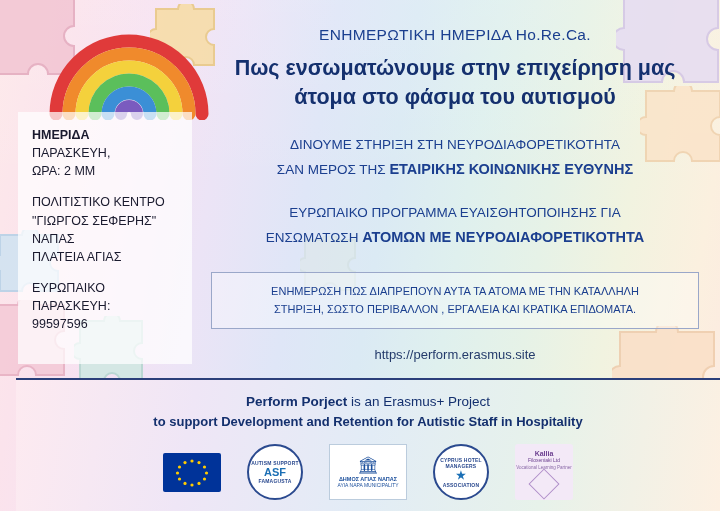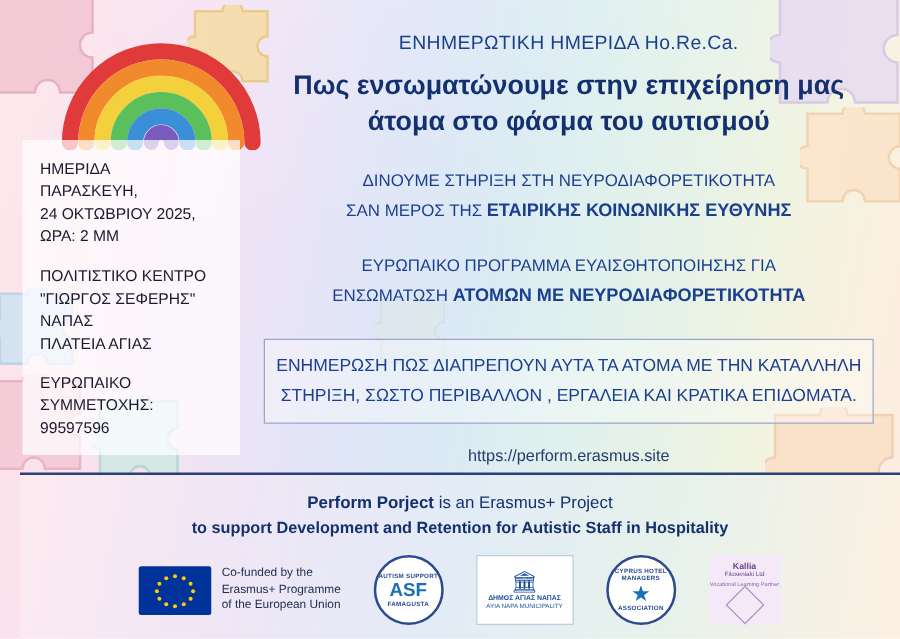--- a/index.html
+++ b/index.html
@@ -39,21 +39,21 @@
   }
   .rainbow svg { display:block; }
 
   
   .info-panel {
     position:absolute; left:18px; top:112px; width:174px; height:252px;
     background:rgba(255,255,255,0.72);
     padding:14px 12px 10px 14px;
     font-size:12.5px; color:#1a1a2e; line-height:1.45;
   }
-  .info-panel .b { font-weight:normal; }
+  .info-panel .b { font-weight:bold; }
   .info-block { margin-bottom:13px; }
   .info-block:last-child { margin-bottom:0; }
 
   
   .main {
     position:absolute; left:205px; top:26px; width:500px;
     text-align:center; color:#132a63;
   }
   .kicker {
     font-size:15.5px; letter-spacing:.3px; color:#1b3f8f; margin-bottom:10px;
@@ -64,21 +64,21 @@
   }
   .sub1 { font-size:13.5px; color:#1b3f8f; line-height:1.7; margin-bottom:20px; }
   .sub1 .strong { font-weight:bold; font-size:14.5px; }
   .sub2 { font-size:13.5px; color:#1b3f8f; line-height:1.7; margin-bottom:22px; }
   .sub2 .strong { font-weight:bold; font-size:14.5px; }
 
   .callout {
     border:1px solid #9aa7c9;
     background:rgba(255,255,255,0.35);
     padding:9px 0;
-    font-size:14px; color:#1b3f8f; line-height:1.7;
+    font-size:11px; color:#1b3f8f; line-height:1.7;
     margin:0 6px 18px 6px;
   }
   .url { font-size:13px; color:#243b6b; }
 
   
   .footer {
     position:absolute; left:16px; right:0; bottom:0; height:133px;
     border-top:2px solid #2b3f7a;
     background:linear-gradient(100deg,#fdeaf0 0%,#efe6f6 25%,#e2ecf6 50%,#e7f2ea 75%,#fdf0e2 100%);
   }
@@ -101,21 +101,21 @@
   .badge { position:relative; text-align:center; }
   .circle-logo {
     width:56px; height:56px; border-radius:50%;
     border:2px solid #2b4a8f; background:#ffffff;
     display:flex; align-items:center; justify-content:center;
     flex-direction:column; overflow:hidden;
   }
   .circle-logo .ring-top, .circle-logo .ring-bot {
     font-size:5px; color:#2b4a8f; font-weight:bold; letter-spacing:.2px;
   }
-  .circle-logo .mid { font-size:15px; color:#1b6fb5; font-weight:bold; }
+  .circle-logo .mid { font-size:11px; color:#1b6fb5; font-weight:bold; }
   .muni {
     width:78px; height:56px; background:#ffffff; border:1px solid #bcd;
     display:flex; flex-direction:column; align-items:center; justify-content:center;
   }
   .muni .temple { font-size:17px; color:#1b4f9c; line-height:1; }
   .muni .t1 { font-size:5.5px; color:#1b4f9c; font-weight:bold; margin-top:2px; }
   .muni .t2 { font-size:5px; color:#1b4f9c; }
   .kallia {
     width:58px; height:56px; background:#f3e9f7;
     display:flex; flex-direction:column; align-items:center; justify-content:center;
@@ -200,32 +200,31 @@
         <path d="M64 104 A21 21 0 0 1 106 104" stroke="#3b8fd6" stroke-width="13"></path>
         <path d="M77 104 A8 8 0 0 1 93 104" stroke="#7a5bbf" stroke-width="12"></path>
       </g>
     </svg>
   </div>
 
   <div class="info-panel">
     <div class="info-block">
       <div class="b">ΗΜΕΡΙΔΑ</div>
       <div>ΠΑΡΑΣΚΕΥΗ,</div>
-      <div>24 ΟΚΤΩΒΡΙΟΥ 2025,</div>
       <div>ΩΡΑ: 2 MM</div>
     </div>
     <div class="info-block">
       <div>ΠΟΛΙΤΙΣΤΙΚΟ ΚΕΝΤΡΟ</div>
       <div>"ΓΙΩΡΓΟΣ ΣΕΦΕΡΗΣ"</div>
       <div>ΝΑΠΑΣ</div>
       <div>ΠΛΑΤΕΙΑ ΑΓΙΑΣ</div>
     </div>
     <div class="info-block">
       <div>ΕΥΡΩΠΑΙΚΟ</div>
-      <div>ΣΥΜΜΕΤΟΧΗΣ:</div>
+      <div>ΠΑΡΑΣΚΕΥΗ:</div>
       <div>99597596</div>
     </div>
   </div>
 
   <div class="main">
     <div class="kicker">ΕΝΗΜΕΡΩΤΙΚΗ ΗΜΕΡΙΔΑ Ho.Re.Ca.</div>
     <div class="headline">
       <div>Πως ενσωματώνουμε στην επιχείρηση μας</div>
       <div>άτομα στο φάσμα του αυτισμού</div>
     </div>
@@ -270,25 +269,20 @@
                 <circle cx="36" cy="30.4" r="1.6"></circle>
               <circle cx="29" cy="32" r="1.6"></circle>
                 <circle cx="22" cy="30.4" r="1.6"></circle>
               <circle cx="16.5" cy="26" r="1.6"></circle>
                 <circle cx="14.5" cy="20" r="1.6"></circle>
               <circle cx="16.5" cy="14" r="1.6"></circle>
                 <circle cx="22" cy="9.6" r="1.6"></circle>
             </g>
           </svg>
         </div>
-        <div class="eu-text">
-          <div>Co-funded by the</div>
-          <div>Erasmus+ Programme</div>
-          <div>of the European Union</div>
-        </div>
       </div>
 
       <div class="badge">
         <div class="circle-logo">
           <div class="ring-top">AUTISM  SUPPORT</div>
           <div class="mid">ASF</div>
           <div class="ring-bot">FAMAGUSTA</div>
         </div>
       </div>
 

